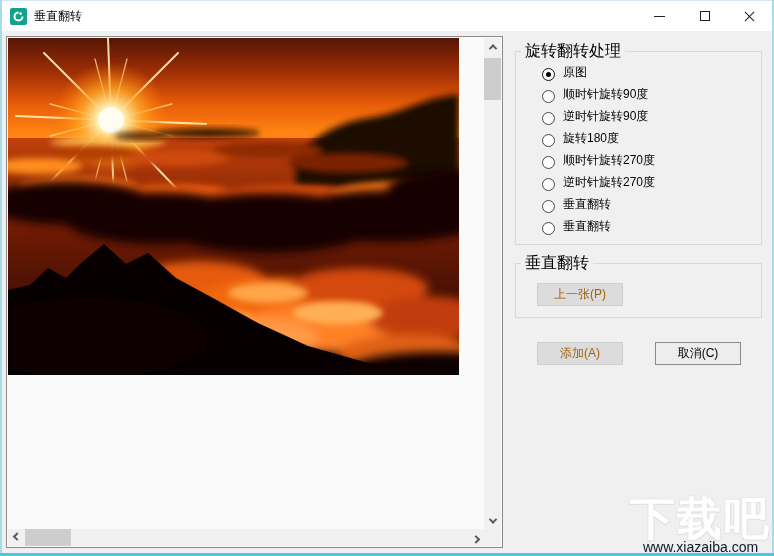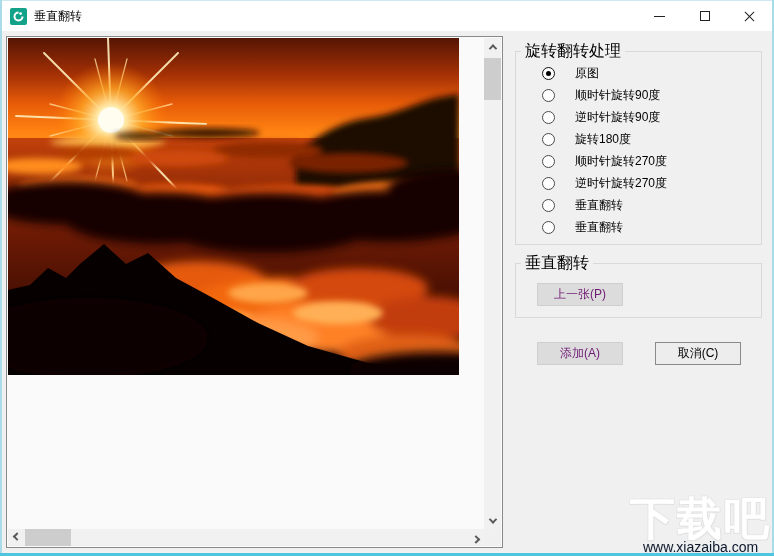--- a/index.html
+++ b/index.html
@@ -52,33 +52,33 @@
   .chev-right{transform:rotate(135deg) translate(1px,-1px);}
 
   
   .groupbox{position:absolute;border:1px solid #d9d9d9;background:transparent;}
   .gb-rotate{left:515px;top:51px;width:247px;height:194px;}
   .gb-bg{left:515px;top:263px;width:247px;height:55px;}
   .gb-label{position:absolute;top:-8px;left:5px;background:#f0f0f0;padding:0 4px;
     font-size:16px;color:#000;line-height:14px;white-space:nowrap;}
 
   
-  .radio-row{position:absolute;left:26px;height:16px;display:flex;align-items:center;gap:20px;cursor:default;}
+  .radio-row{position:absolute;left:26px;height:16px;display:flex;align-items:flex-end;gap:8px;cursor:default;}
   .radio-circle{width:13px;height:13px;border:1px solid #4a4a4a;border-radius:50%;background:#fff;
     display:flex;align-items:center;justify-content:center;flex:0 0 auto;}
   .radio-dot{width:5px;height:5px;border-radius:50%;background:transparent;}
   .radio-row.selected .radio-circle{border-color:#111;}
   .radio-row.selected .radio-dot{background:#000;}
   .radio-label{font-size:12px;color:#000;white-space:nowrap;}
 
   
   .btn{position:absolute;width:86px;height:23px;font-size:12px;display:flex;align-items:center;
     justify-content:center;white-space:nowrap;}
   .btn-enabled{background:#ededed;border:1px solid #8a8a8a;color:#000;}
-  .btn-disabled{background:#dcdcdc;border:1px solid #cfcfcf;color:#701a75;}
+  .btn-disabled{background:#dcdcdc;border:1px solid #cfcfcf;color:#a16207;}
 
   
   .watermark{position:absolute;right:3px;bottom:1px;text-align:center;pointer-events:none;}
   .wm-big{font-size:45px;font-weight:bold;letter-spacing:2px;color:#ffffff;line-height:48px;
     text-shadow:1px 1px 0 #e2e2e2,-1px -1px 0 #e9e9e9,1px -1px 0 #e9e9e9,-1px 1px 0 #e2e2e2;}
   .wm-url{font-size:14px;font-weight:normal;color:#0f172a;margin-top:-4px;
     text-shadow:1px 1px 0 #e4e8ea,-1px -1px 0 #eef1f2;}
 </style>
 </head>
 <body>

